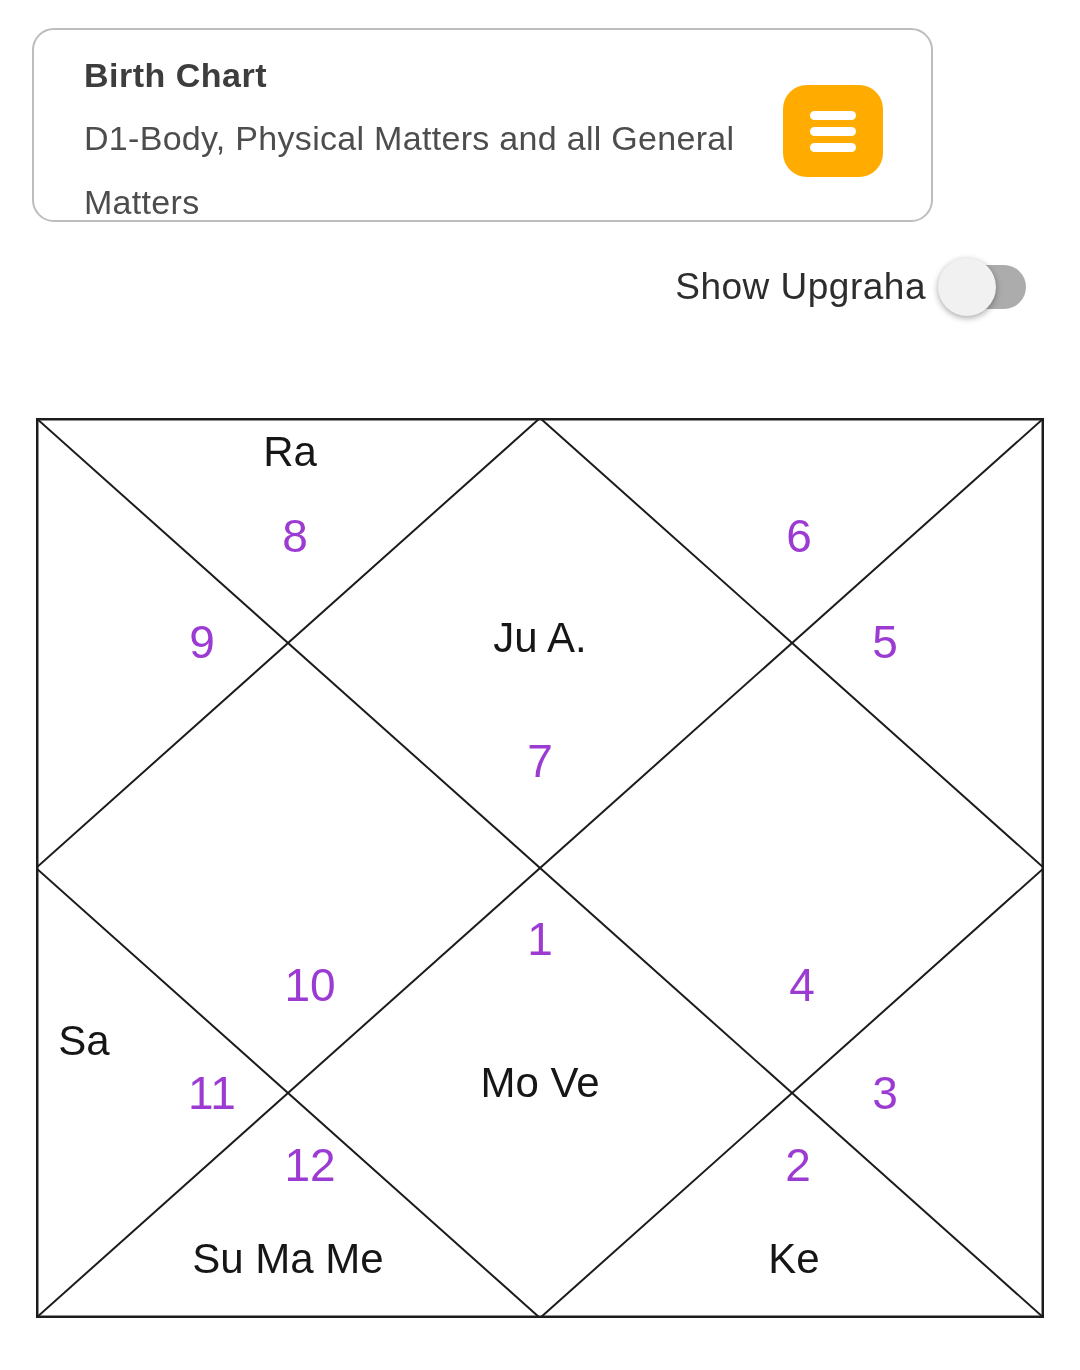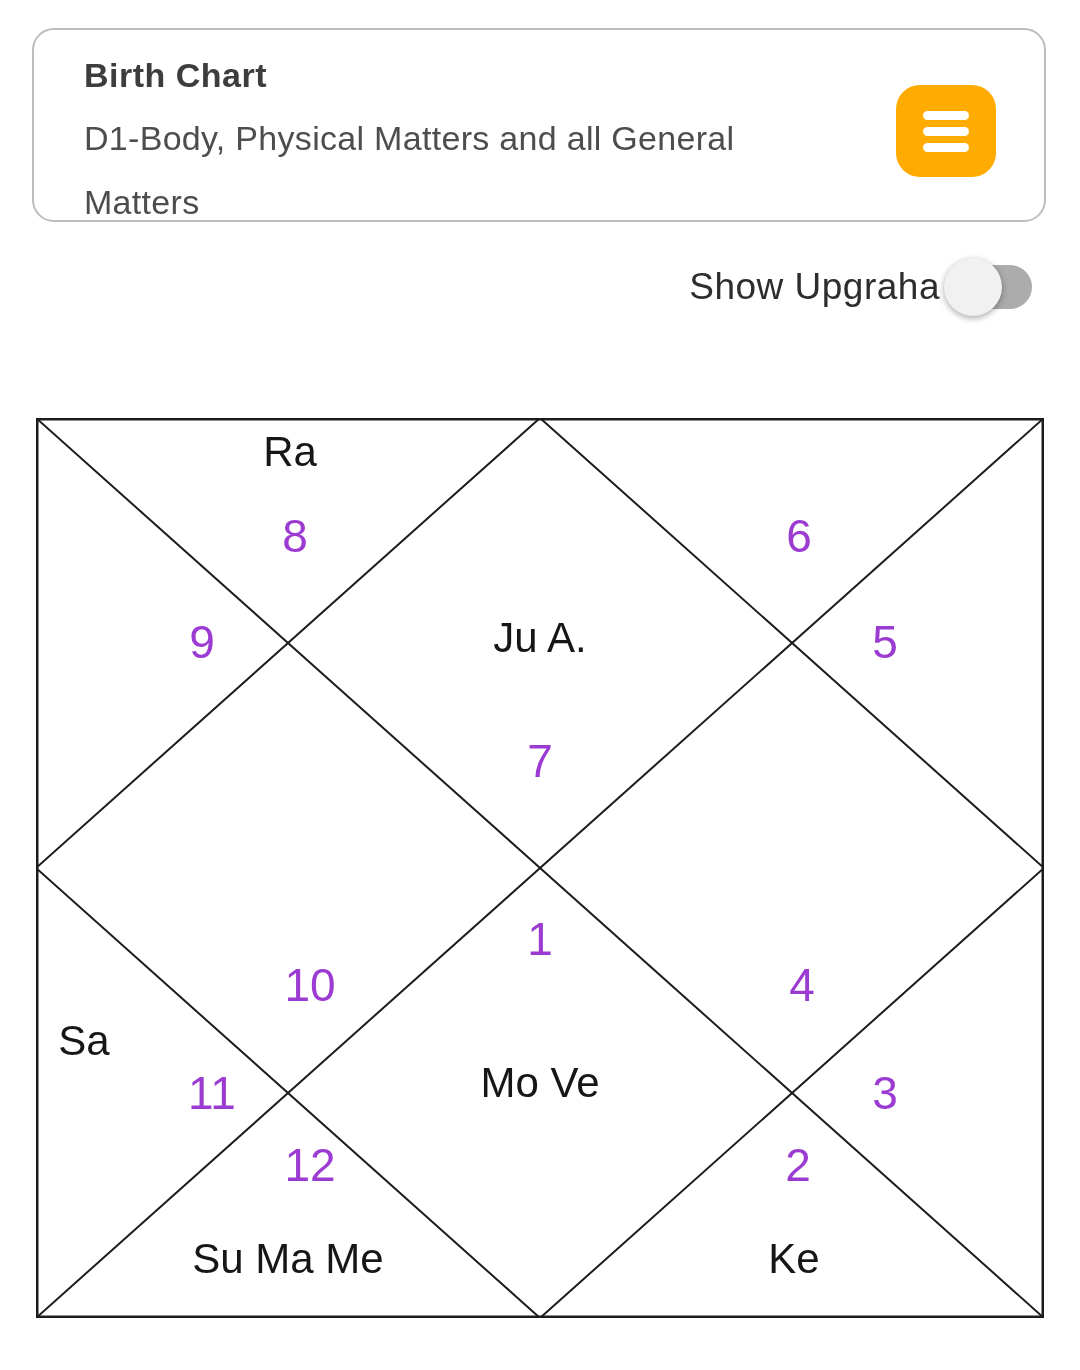--- a/index.html
+++ b/index.html
@@ -3,43 +3,43 @@
 <meta charset="utf-8">
 <style>
   html,body{margin:0;padding:0;}
   body{
     width:1080px;height:1370px;position:relative;background:#ffffff;
     font-family:"Liberation Sans", sans-serif;overflow:hidden;
   }
 
   
   .card{
-    position:absolute;left:32px;top:28px;width:1014px;height:194px;
+    position:absolute;left:32px;top:28px;width:901px;height:194px;
     background:#fff;border:2px solid #bdbdbd;border-radius:22px;box-sizing:border-box;
   }
   .card-title{
     position:absolute;left:50px;top:26px;
     font-size:34px;font-weight:700;color:#3d3d3d;letter-spacing:.5px;
   }
   .card-subtitle{
     position:absolute;left:50px;top:76px;width:760px;
     font-size:34px;font-weight:400;color:#4d4d4d;line-height:64px;letter-spacing:.3px;
   }
   .menu-button{
     position:absolute;right:48px;top:55px;width:100px;height:92px;
     background:#FFAB00;border:none;border-radius:24px;cursor:pointer;
     display:flex;align-items:center;justify-content:center;padding:0;
   }
   .menu-icon{display:flex;flex-direction:column;gap:7px;}
   .menu-icon span{display:block;width:46px;height:9px;border-radius:5px;background:#fff;}
 
   
   .toggle-row{
-    position:absolute;top:256px;right:48px;height:62px;
-    display:flex;align-items:center;gap:8px;
+    position:absolute;top:256px;right:54px;height:62px;
+    display:flex;align-items:center;gap:16px;
   }
   .toggle-label{font-size:37px;color:#2d2d2d;letter-spacing:.5px;}
   .switch{position:relative;width:84px;height:44px;cursor:pointer;flex:0 0 auto;}
   .switch .track{
     position:absolute;left:0;top:0;width:84px;height:44px;border-radius:22px;background:#acacac;
   }
   .switch .thumb{
     position:absolute;left:-4px;top:-7px;width:58px;height:58px;border-radius:50%;
     background:#f1f1f1;box-shadow:0 2px 6px rgba(0,0,0,.35);
   }

